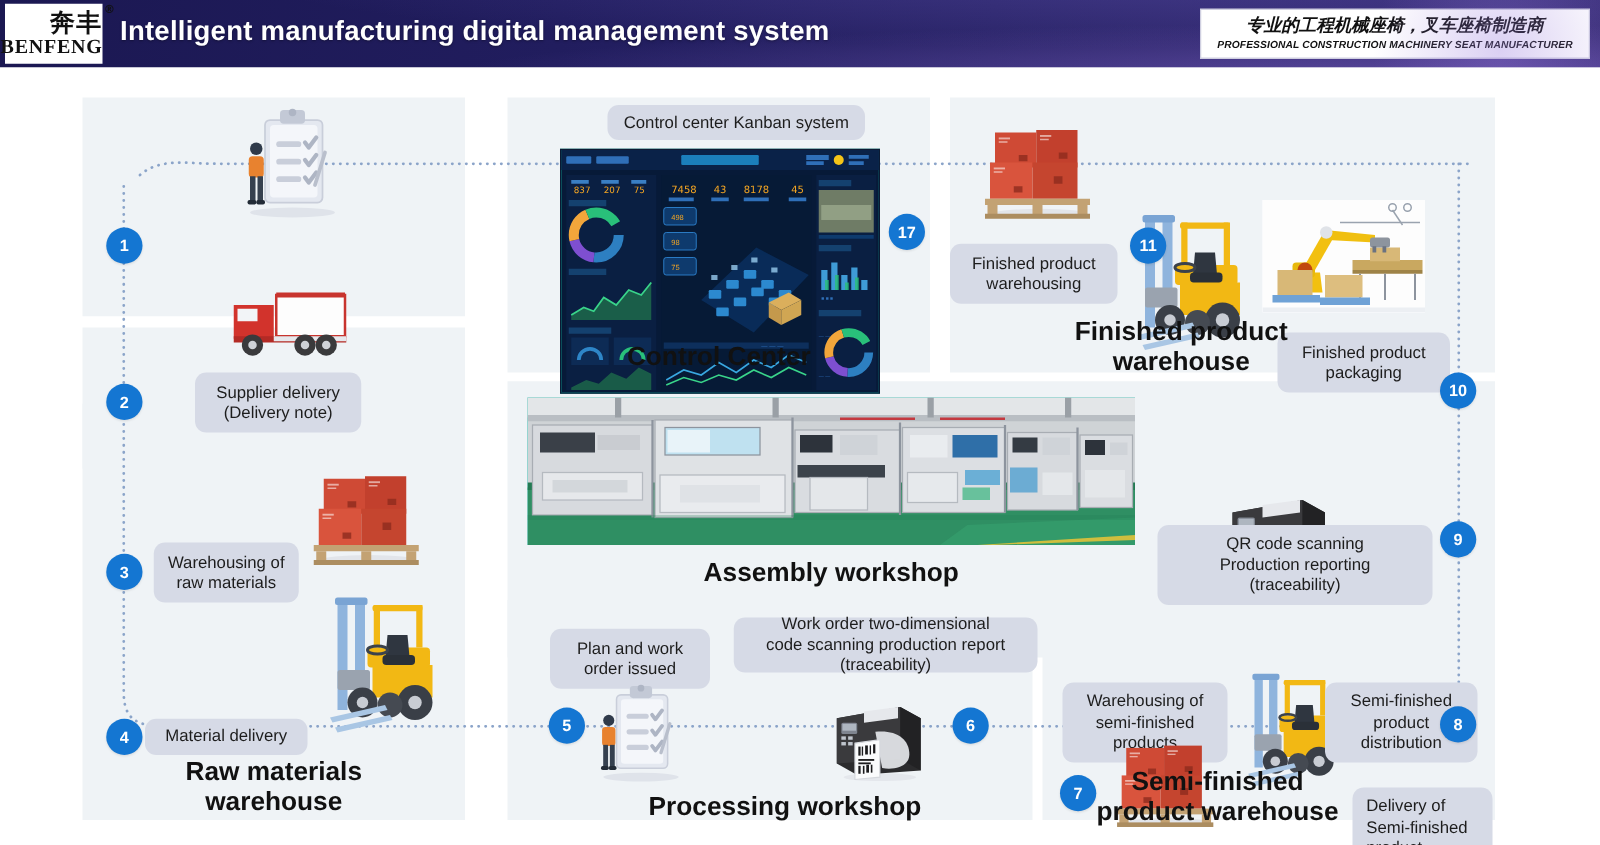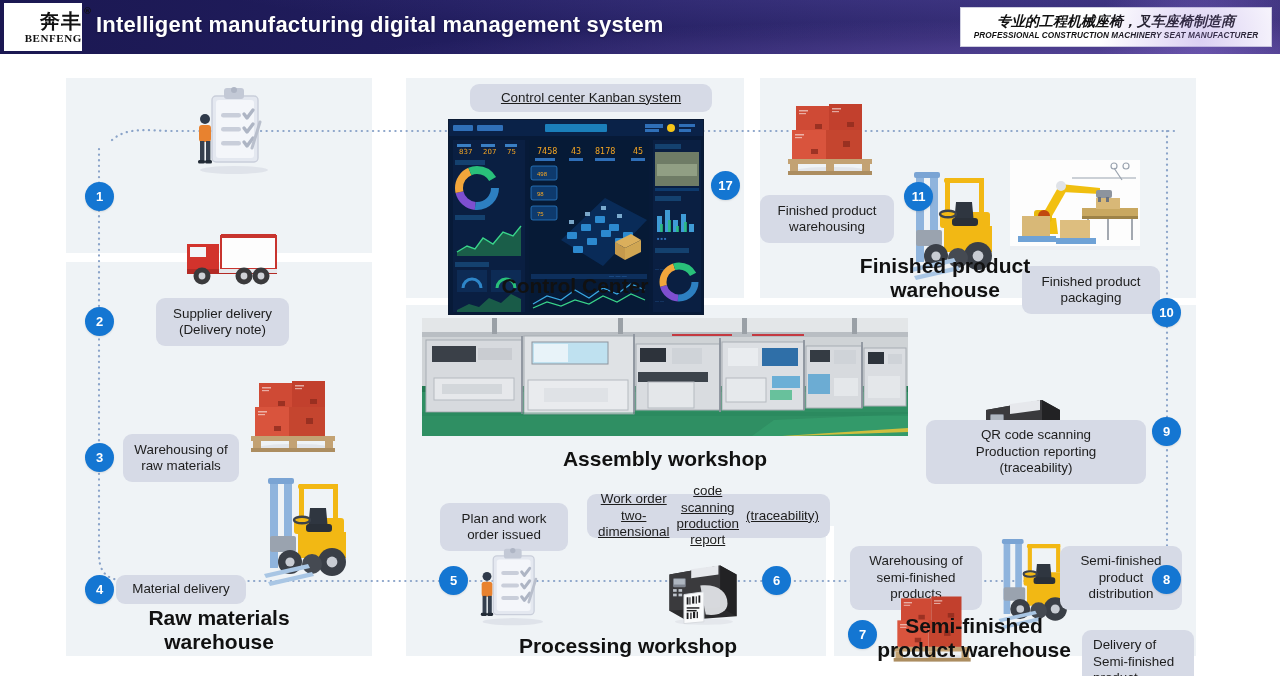--- a/index.html
+++ b/index.html
@@ -29,21 +29,21 @@
     background:#fff; display:flex; flex-direction:column;
     align-items:flex-end; justify-content:center; line-height:1;
   }
   #logo-mark{
     font-family:"DejaVu Sans", sans-serif;
     font-size:20px; font-weight:bold; color:#111; letter-spacing:1px;
     position:relative;
   }
   #logo-reg{ position:absolute; right:-11px; top:-4px; font-size:9px; }
   #logo-text{
-    font-size:11px; font-weight:bold; color:#111; letter-spacing:.6px;
+    font-size:16px; font-weight:bold; color:#111; letter-spacing:.6px;
     font-family:"Liberation Serif", serif; margin-top:2px;
   }
   #header-title{
     position:absolute; left:96px; top:12px;
     color:#fff; font-size:22px; font-weight:bold; letter-spacing:.2px;
     text-shadow:0 1px 2px rgba(0,0,0,.35);
   }
   #slogan-box{
     position:absolute; right:8px; top:7px; width:312px; height:40px;
     background:#fff; border:1px solid #cfcfe0;
@@ -277,21 +277,21 @@
 
   <div class="label" style="left:116px; top:521px; width:130px; height:29px;justify-content:center;">
     <span>Material delivery</span>
   </div>
 
   <div class="zone-title" style="left:66px; top:552px; width:306px;">
     <div>Raw materials</div>
     <div>warehouse</div>
   </div>
 
-  <div class="label" style="left:470px; top:30px; width:242px; height:28px;text-decoration:underline;">
+  <div class="label" style="left:486px; top:30px; width:206px; height:28px;">
     <span>Control center Kanban system</span>
   </div>
 
   <div class="photo" style="left:448px; top:65px; width:256px; height:196px; border:1px solid #0b1a33;">
     <svg viewBox="0 0 256 196" width="256" height="196">
       <rect width="256" height="196" fill="#071a38"></rect>
       <rect x="0" y="0" width="256" height="16" fill="#0a2248"></rect>
       <g fill="#2f6fb8">
           <rect x="4" y="5" width="20" height="6" rx="1"></rect>
           <rect x="28" y="5" width="26" height="6" rx="1"></rect>
@@ -694,21 +694,21 @@
     <span>QR code scanning</span>
     <span>Production reporting</span>
     <span>(traceability)</span>
   </div>
 
   <div class="label" style="left:440px; top:449px; width:128px; height:48px; flex-direction:column;">
     <span>Plan and work</span>
     <span>order issued</span>
   </div>
 
-  <div class="label" style="left:587px; top:440px; width:243px; height:44px; flex-direction:row;text-decoration:underline;">
+  <div class="label" style="left:587px; top:440px; width:243px; height:44px; flex-direction:column;">
     <span>Work order two-dimensional</span>
     <span>code scanning production report</span>
     <span>(traceability)</span>
   </div>
 
   <div class="art" style="left:470px; top:493px; width:82px; height:80px;">
     <svg viewBox="0 0 92 90" width="82" height="80">
       <ellipse cx="48" cy="84" rx="34" ry="4" fill="#dfe3ea"></ellipse>
       <rect x="26" y="10" width="46" height="66" rx="4" fill="#e4e8f0" stroke="#c9ceda" stroke-width="1.4"></rect>
       <rect x="30" y="14" width="38" height="58" rx="3" fill="#f4f6fa"></rect>

